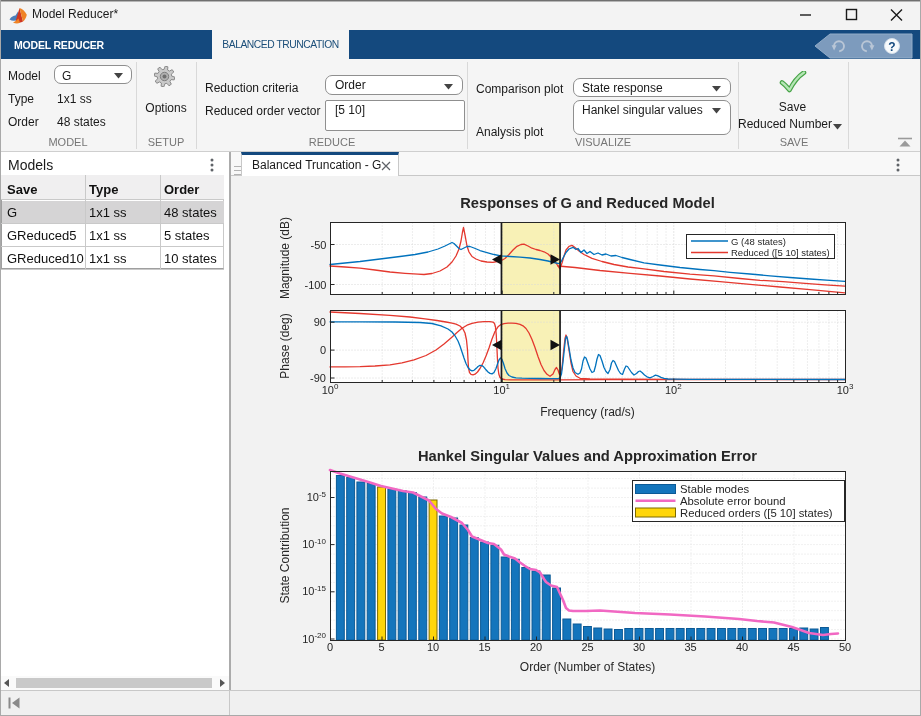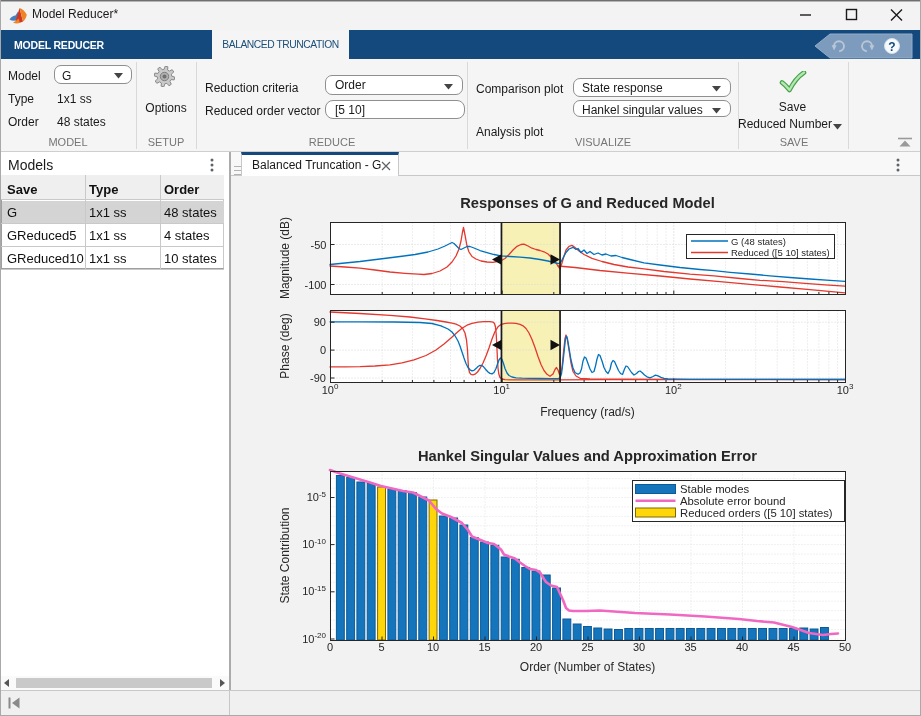--- a/index.html
+++ b/index.html
@@ -71,34 +71,34 @@
   <div class="abs" style="left:136px;top:136px;width:60px;text-align:center;font-size:11px;color:#767676;">SETUP</div>
 
   <div class="abs" style="left:205px;top:81px;font-size:12px;color:#1a1a1a;">Reduction criteria</div>
   <div class="abs" style="left:325px;top:75px;width:138px;height:20px;background:#fff;border:1px solid #8f8f8f;border-radius:7px;">
     <span style="position:absolute;left:9px;top:2px;font-size:12px;color:#1a1a1a;">Order</span>
     <svg style="position:absolute;right:9px;top:8px;" width="9" height="6">
         <path d="M0,0 L9,0 L4.5,5.5 Z" fill="#444"></path>
       </svg>
   </div>
   <div class="abs" style="left:205px;top:104px;font-size:12px;color:#1a1a1a;">Reduced order vector</div>
-  <div class="abs" style="left:325px;top:100px;width:140px;height:19px;background:#fff;border:1px solid #8f8f8f;border-radius:8px;">
+  <div class="abs" style="left:325px;top:100px;width:140px;height:31px;background:#fff;border:1px solid #8f8f8f;border-radius:2px;">
     <span style="position:absolute;left:9px;top:2px;font-size:12px;color:#1a1a1a;">[5 10]</span>
   </div>
   <div class="abs" style="left:197px;top:136px;width:270px;text-align:center;font-size:11px;color:#767676;">REDUCE</div>
 
   <div class="abs" style="left:476px;top:82px;font-size:12px;color:#1a1a1a;">Comparison plot</div>
   <div class="abs" style="left:573px;top:78px;width:158px;height:19px;background:#fff;border:1px solid #8f8f8f;border-radius:7px;">
     <span style="position:absolute;left:8px;top:2px;font-size:12px;color:#1a1a1a;">State response</span>
     <svg style="position:absolute;right:9px;top:7px;" width="9" height="6">
         <path d="M0,0 L9,0 L4.5,5.5 Z" fill="#444"></path>
       </svg>
   </div>
   <div class="abs" style="left:476px;top:105px;font-size:12px;color:#1a1a1a;margin-top:20px;">Analysis plot</div>
-  <div class="abs" style="left:573px;top:100px;width:158px;height:17px;background:#fff;border:1px solid #8f8f8f;border-radius:7px;">
+  <div class="abs" style="left:573px;top:100px;width:158px;height:35px;background:#fff;border:1px solid #8f8f8f;border-radius:7px;">
     <span style="position:absolute;left:8px;top:2px;font-size:12px;color:#1a1a1a;">Hankel singular values</span>
     <svg style="position:absolute;right:9px;top:7px;" width="9" height="6">
         <path d="M0,0 L9,0 L4.5,5.5 Z" fill="#444"></path>
       </svg>
   </div>
   <div class="abs" style="left:468px;top:136px;width:270px;text-align:center;font-size:11px;color:#767676;">VISUALIZE</div>
 
   <svg class="abs" style="left:779px;top:71px;" width="28" height="22" viewBox="0 0 28 22">
     <path d="M3,11.5 C6,13.5 8.5,16.5 10.5,19 C14,12 19,5.5 25,1.5" fill="none" stroke="#46a246" stroke-width="4.6" stroke-linecap="round" stroke-linejoin="round"></path>
     <path d="M3,11.5 C6,13.5 8.5,16.5 10.5,19 C14,12 19,5.5 25,1.5" fill="none" stroke="#b5e6b5" stroke-width="2.2" stroke-linecap="round" stroke-linejoin="round"></path>
@@ -132,21 +132,21 @@
   <div class="abs" style="left:1px;top:245.5px;width:223px;height:1px;background:#c9c9c9;"></div>
   <div class="abs" style="left:1px;top:268.5px;width:223px;height:1px;background:#c9c9c9;"></div>
   <div class="abs" style="left:7px;top:182px;font-size:13px;font-weight:bold;color:#111;">Save</div>
   <div class="abs" style="left:89px;top:182px;font-size:13px;font-weight:bold;color:#111;">Type</div>
   <div class="abs" style="left:164px;top:182px;font-size:13px;font-weight:bold;color:#111;">Order</div>
   <div class="abs" style="left:7px;top:205px;font-size:13px;color:#111;">G</div>
   <div class="abs" style="left:89px;top:205px;font-size:13px;color:#111;">1x1 ss</div>
   <div class="abs" style="left:164px;top:205px;font-size:13px;color:#111;">48 states</div>
   <div class="abs" style="left:7px;top:228px;font-size:13px;color:#111;">GReduced5</div>
   <div class="abs" style="left:89px;top:228px;font-size:13px;color:#111;">1x1 ss</div>
-  <div class="abs" style="left:164px;top:228px;font-size:13px;color:#111;">4 states</div>
+  <div class="abs" style="left:164px;top:228px;font-size:13px;color:#111;">5 states</div>
   <div class="abs" style="left:7px;top:251px;font-size:13px;color:#111;">GReduced10</div>
   <div class="abs" style="left:89px;top:251px;font-size:13px;color:#111;">1x1 ss</div>
   <div class="abs" style="left:164px;top:251px;font-size:13px;color:#111;">10 states</div>
 
   <svg class="abs" style="left:0;top:676px;" width="229" height="14">
     <rect x="0" y="0" width="229" height="14" fill="#fafafa"></rect>
     <rect x="16" y="2" width="196" height="10" fill="#c9c9c9"></rect>
     <path d="M9,3 L4,7 L9,11 Z" fill="#555"></path>
     <path d="M220,3 L225,7 L220,11 Z" fill="#555"></path>
   </svg>

